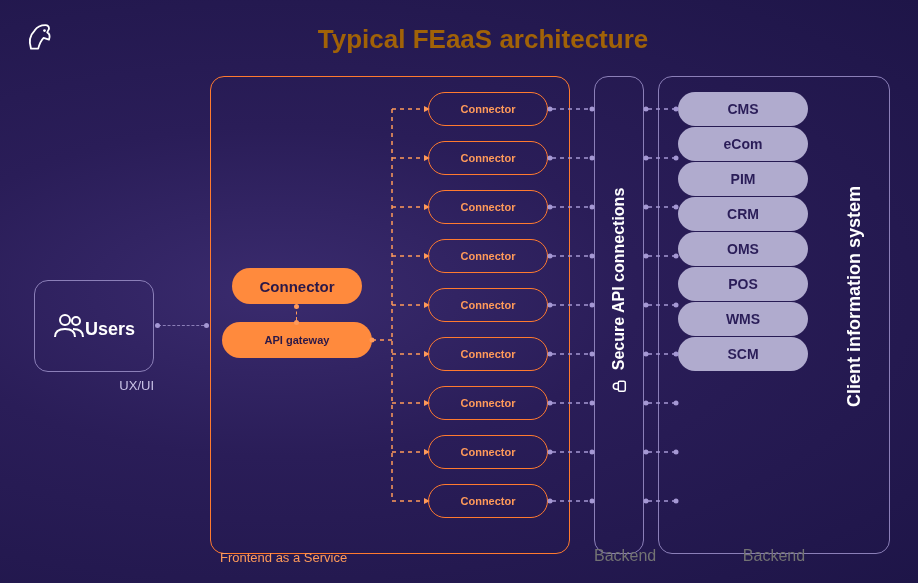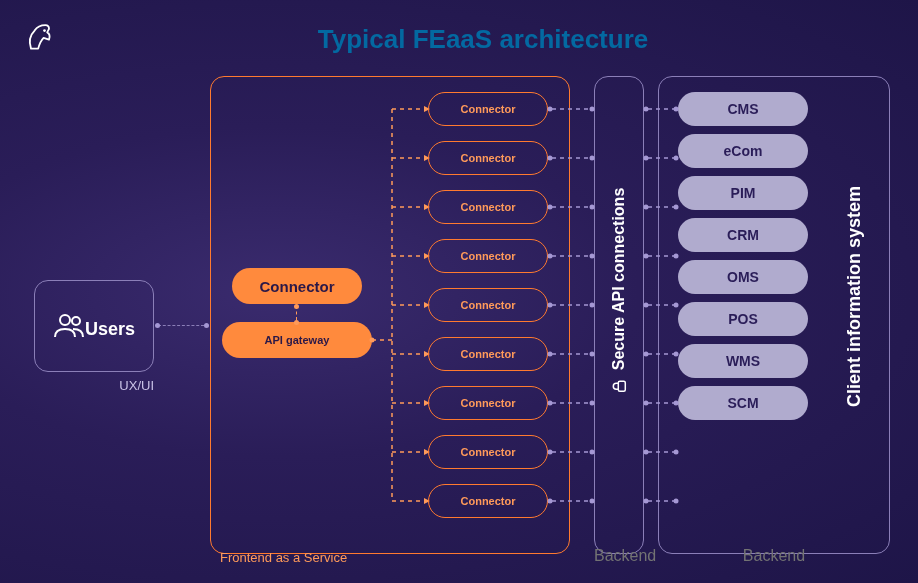--- a/index.html
+++ b/index.html
@@ -17,21 +17,21 @@
     top: 18px; left: 22px;
     width: 36px; height: 36px;
   }
   .title {
     position: absolute;
     top: 24px;
     left: 0; right: 0;
     text-align: center;
     font-size: 26px;
     font-weight: 700;
-    color: #0369a1;
+    color: #a16207;
     margin-left: 48px;
   }
   .users-box {
     position: absolute;
     left: 34px;
     top: 280px;
     width: 120px;
     height: 92px;
     border: 1.5px solid #8b7fb8;
     border-radius: 14px;
@@ -189,21 +189,21 @@
     font-size: 18px;
     font-weight: 700;
     color: #fff;
   }
   .systems {
     position: absolute;
     left: 678px;
     top: 92px;
     display: flex;
     flex-direction: column;
-    gap: 8px;
+    gap: 1px;
   }
   .system {
     width: 130px;
     height: 34px;
     background: #b0abce;
     color: #2a1d58;
     border-radius: 20px;
     font-size: 14px;
     font-weight: 700;
   }

